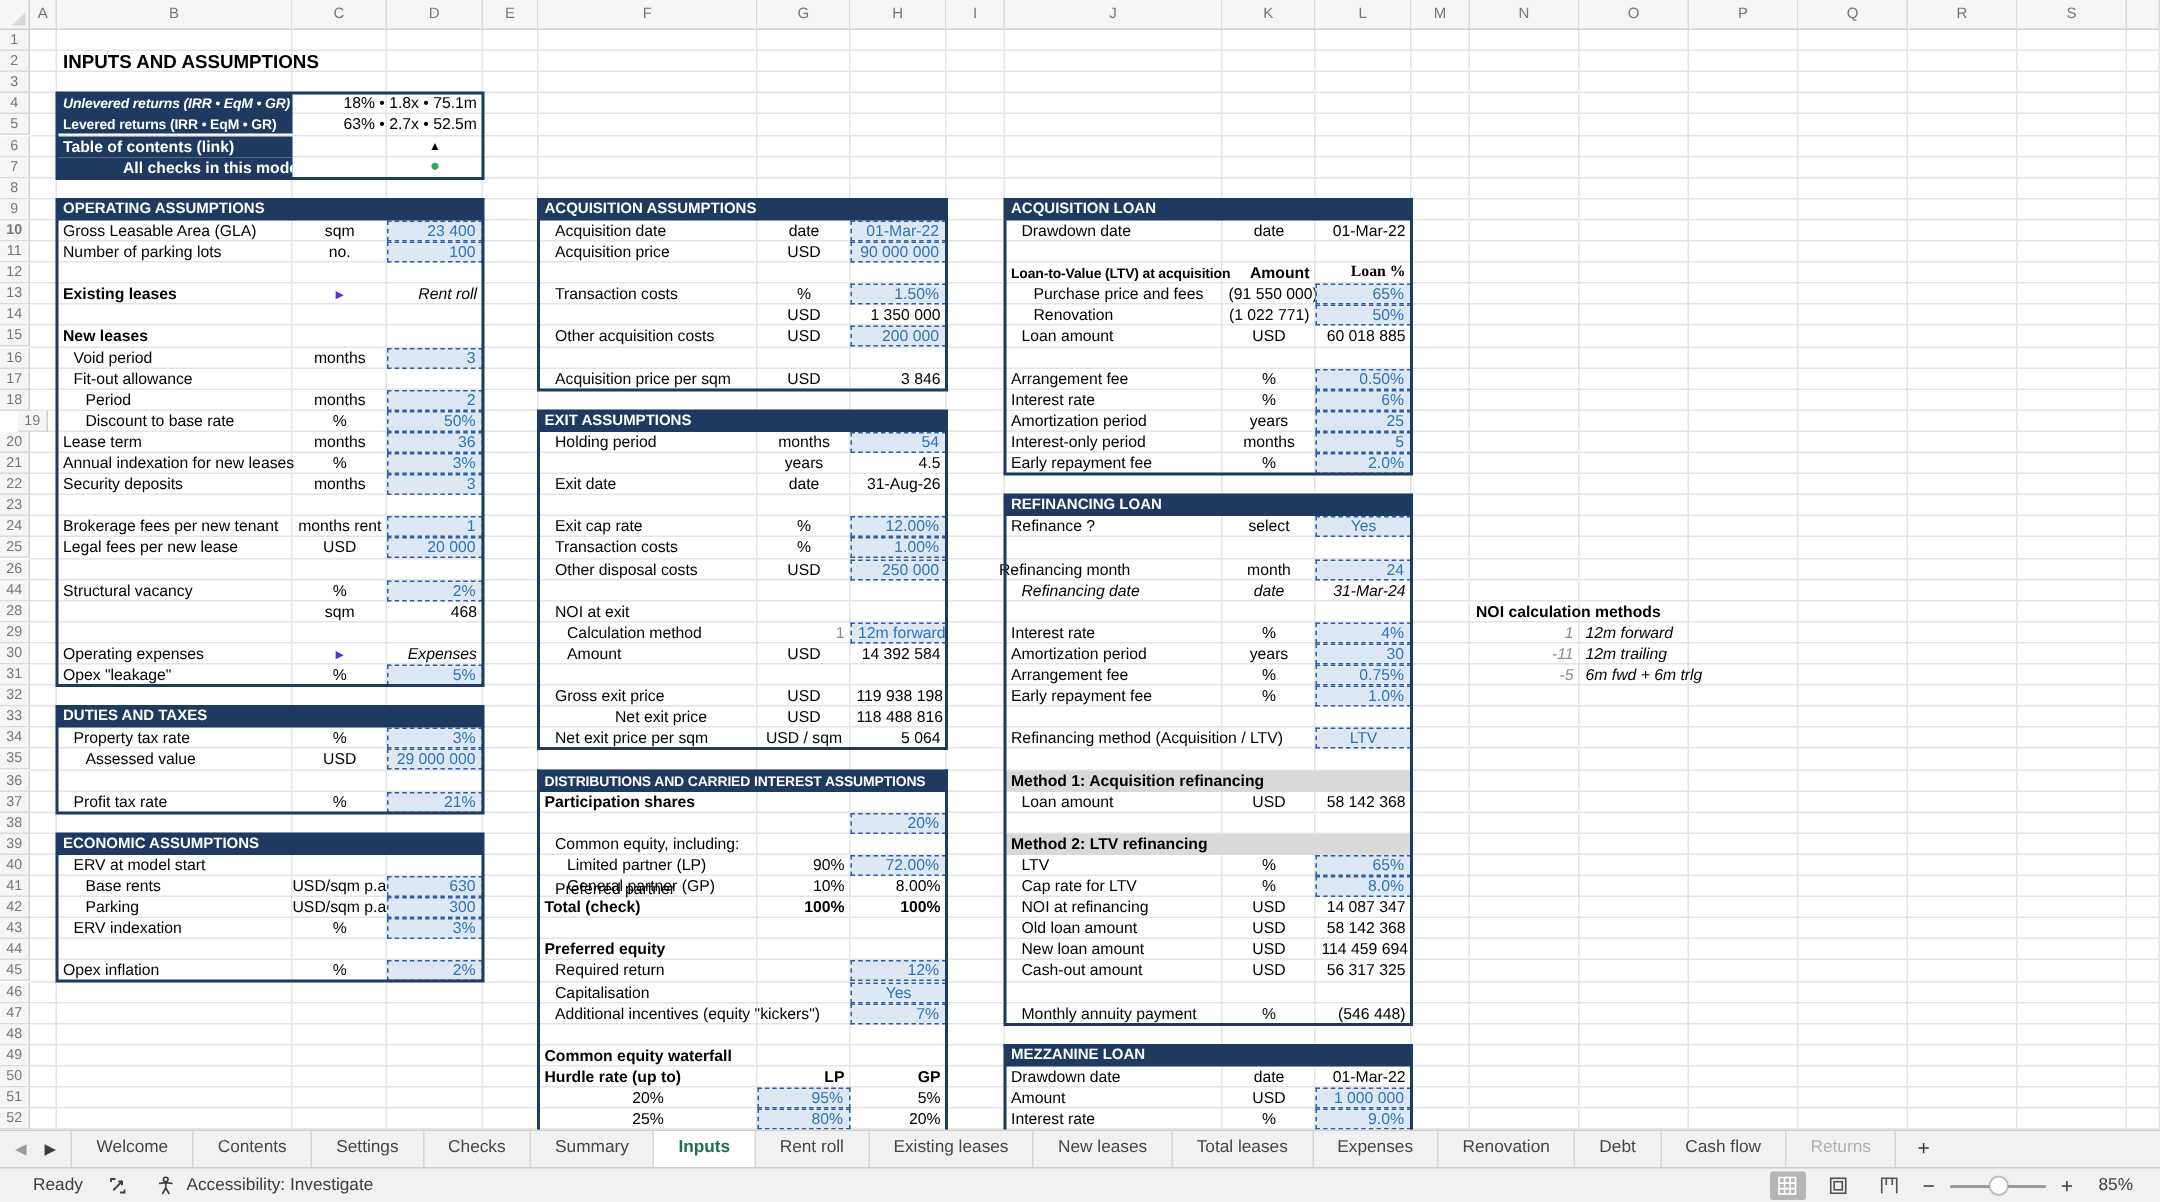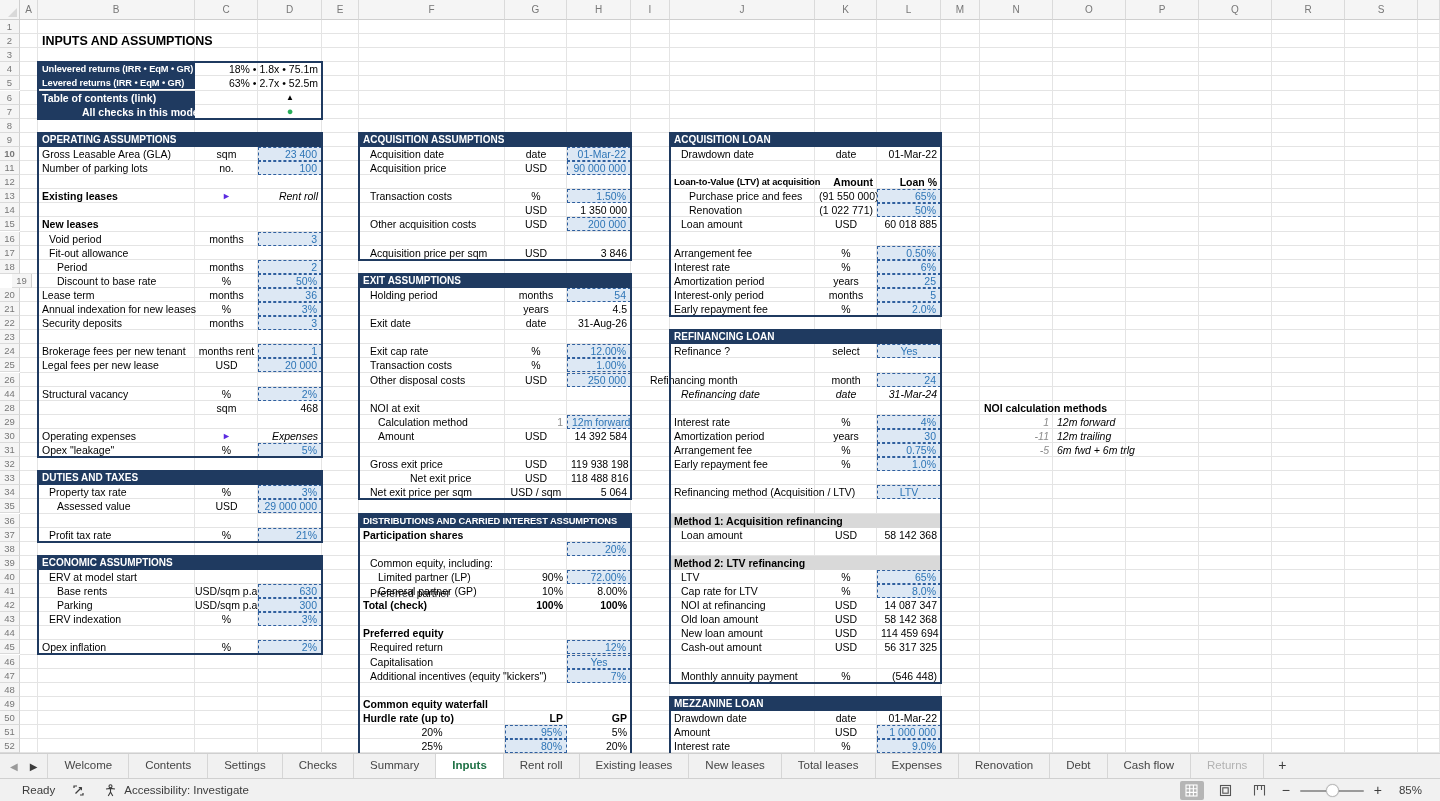--- a/index.html
+++ b/index.html
@@ -213,21 +213,21 @@
       <div class="hline" style="left: 20px; top: 695.8px; height: 1px;"></div>
       <div class="rowhdr" style="left: 0px; top: 696.8px; width: 20px; height: 14.1px;">49</div>
       <div class="hline" style="left: 20px; top: 709.9px; height: 1px;"></div>
       <div class="rowhdr" style="left: 0px; top: 710.9px; width: 20px; height: 14.1px;">50</div>
       <div class="hline" style="left: 20px; top: 724px; height: 1px;"></div>
       <div class="rowhdr" style="left: 0px; top: 725px; width: 20px; height: 14.1px;">51</div>
       <div class="hline" style="left: 20px; top: 738.1px; height: 1px;"></div>
       <div class="rowhdr" style="left: 0px; top: 739.1px; width: 20px; height: 14.1px;">52</div>
       <div class="hline" style="left: 20px; top: 752.2px; height: 1px;"></div>
       <div class="cell big" style="left: 38px; top: 34.1px; width: 284px; height: 14.1px;">INPUTS AND ASSUMPTIONS</div>
-      <div class="cell navy fs9" style="left: 38px; top: 62.3px; width: 157px; height: 14.1px;">Unlevered returns (IRR • EqM • GR)</div>
+      <div class="cell navy fs9" style="left: 38px; top: 62.3px; width: 157px; height: 14.1px; font-style: italic;">Unlevered returns (IRR • EqM • GR)</div>
       <div class="cell navy fs9 ul" style="left: 38px; top: 76.4px; width: 157px; height: 14.1px;">Levered returns (IRR • EqM • GR)</div>
       <div class="cell navy" style="left: 38px; top: 90.5px; width: 157px; height: 14.1px;">Table of contents (link)</div>
       <div class="cell navy" style="left: 38px; top: 104.6px; width: 157px; height: 14.1px; padding-left: 44px;">All checks in this model (link)</div>
       <div class="cell r" style="left: 195px; top: 62.3px; width: 127px; height: 14.1px;">18% • 1.8x • 75.1m</div>
       <div class="cell r" style="left: 195px; top: 76.4px; width: 127px; height: 14.1px;">63% • 2.7x • 52.5m</div>
       <div class="cell ctr tri" style="left: 258px; top: 90.5px; width: 64px; height: 14.1px;">▲</div>
       <div class="cell ctr grn" style="left: 258px; top: 104.6px; width: 64px; height: 14.1px;">●</div>
       <div class="cell sec" style="left: 38px; top: 132.8px; width: 284px; height: 14.1px;">OPERATING ASSUMPTIONS</div>
       <div class="cell " style="left: 38px; top: 146.9px; width: 157px; height: 14.1px;">Gross Leasable Area (GLA)</div>
       <div class="cell ctr" style="left: 195px; top: 146.9px; width: 63px; height: 14.1px;">sqm</div>
@@ -381,21 +381,21 @@
       <div class="cell r" style="left: 567px; top: 725px; width: 64px; height: 14.1px;">5%</div>
       <div class="cell ctr" style="left: 359px; top: 739.1px; width: 146px; height: 14.1px;">25%</div>
       <div class="cell in" style="left: 505px; top: 739.1px; width: 62px; height: 14.1px;">80%</div>
       <div class="cell r" style="left: 567px; top: 739.1px; width: 64px; height: 14.1px;">20%</div>
       <div class="cell sec" style="left: 670px; top: 132.8px; width: 271px; height: 14.1px;">ACQUISITION LOAN</div>
       <div class="cell p1" style="left: 670px; top: 146.9px; width: 145px; height: 14.1px;">Drawdown date</div>
       <div class="cell ctr" style="left: 815px; top: 146.9px; width: 62px; height: 14.1px;">date</div>
       <div class="cell r" style="left: 877px; top: 146.9px; width: 64px; height: 14.1px;">01-Mar-22</div>
       <div class="cell b fs9" style="left: 670px; top: 175.1px; width: 145px; height: 14.1px;">Loan-to-Value (LTV) at acquisition</div>
       <div class="cell b r" style="left: 815px; top: 175.1px; width: 62px; height: 14.1px;">Amount</div>
-      <div class="cell b r" style="left: 877px; top: 175.1px; width: 64px; height: 14.1px;">Loan %</div>
+      <div class="cell b r" style="left: 877px; top: 175.1px; width: 64px; height: 14.1px; font-family: Liberation Serif, serif;">Loan %</div>
       <div class="cell p2" style="left: 670px; top: 189.2px; width: 145px; height: 14.1px;">Purchase price and fees</div>
       <div class="cell r" style="left: 815px; top: 189.2px; width: 62px; height: 14.1px;">(91 550 000)</div>
       <div class="cell in" style="left: 877px; top: 189.2px; width: 64px; height: 14.1px;">65%</div>
       <div class="cell p2" style="left: 670px; top: 203.3px; width: 145px; height: 14.1px;">Renovation</div>
       <div class="cell r" style="left: 815px; top: 203.3px; width: 62px; height: 14.1px;">(1 022 771)</div>
       <div class="cell in" style="left: 877px; top: 203.3px; width: 64px; height: 14.1px;">50%</div>
       <div class="cell p1" style="left: 670px; top: 217.4px; width: 145px; height: 14.1px;">Loan amount</div>
       <div class="cell ctr" style="left: 815px; top: 217.4px; width: 62px; height: 14.1px;">USD</div>
       <div class="cell r" style="left: 877px; top: 217.4px; width: 64px; height: 14.1px;">60 018 885</div>
       <div class="cell " style="left: 670px; top: 245.6px; width: 145px; height: 14.1px;">Arrangement fee</div>
@@ -410,21 +410,21 @@
       <div class="cell " style="left: 670px; top: 287.9px; width: 145px; height: 14.1px;">Interest-only period</div>
       <div class="cell ctr" style="left: 815px; top: 287.9px; width: 62px; height: 14.1px;">months</div>
       <div class="cell in" style="left: 877px; top: 287.9px; width: 64px; height: 14.1px;">5</div>
       <div class="cell " style="left: 670px; top: 302px; width: 145px; height: 14.1px;">Early repayment fee</div>
       <div class="cell ctr" style="left: 815px; top: 302px; width: 62px; height: 14.1px;">%</div>
       <div class="cell in" style="left: 877px; top: 302px; width: 64px; height: 14.1px;">2.0%</div>
       <div class="cell sec" style="left: 670px; top: 330.2px; width: 271px; height: 14.1px;">REFINANCING LOAN</div>
       <div class="cell " style="left: 670px; top: 344.3px; width: 145px; height: 14.1px;">Refinance ?</div>
       <div class="cell ctr" style="left: 815px; top: 344.3px; width: 62px; height: 14.1px;">select</div>
       <div class="cell in ctr" style="left: 877px; top: 344.3px; width: 64px; height: 14.1px;">Yes</div>
-      <div class="cell " style="left: 646px; top: 372.5px; width: 145px; height: 14.1px;">Refinancing month</div>
+      <div class="cell " style="left: 662px; top: 372.5px; width: 145px; height: 14.1px;">Refinancing month</div>
       <div class="cell ctr" style="left: 815px; top: 372.5px; width: 62px; height: 14.1px;">month</div>
       <div class="cell in" style="left: 877px; top: 372.5px; width: 64px; height: 14.1px;">24</div>
       <div class="cell i p1" style="left: 670px; top: 386.6px; width: 145px; height: 14.1px;">Refinancing date</div>
       <div class="cell i ctr" style="left: 815px; top: 386.6px; width: 62px; height: 14.1px;">date</div>
       <div class="cell i r" style="left: 877px; top: 386.6px; width: 64px; height: 14.1px;">31-Mar-24</div>
       <div class="cell " style="left: 670px; top: 414.8px; width: 145px; height: 14.1px;">Interest rate</div>
       <div class="cell ctr" style="left: 815px; top: 414.8px; width: 62px; height: 14.1px;">%</div>
       <div class="cell in" style="left: 877px; top: 414.8px; width: 64px; height: 14.1px;">4%</div>
       <div class="cell " style="left: 670px; top: 428.9px; width: 145px; height: 14.1px;">Amortization period</div>
       <div class="cell ctr" style="left: 815px; top: 428.9px; width: 62px; height: 14.1px;">years</div>

